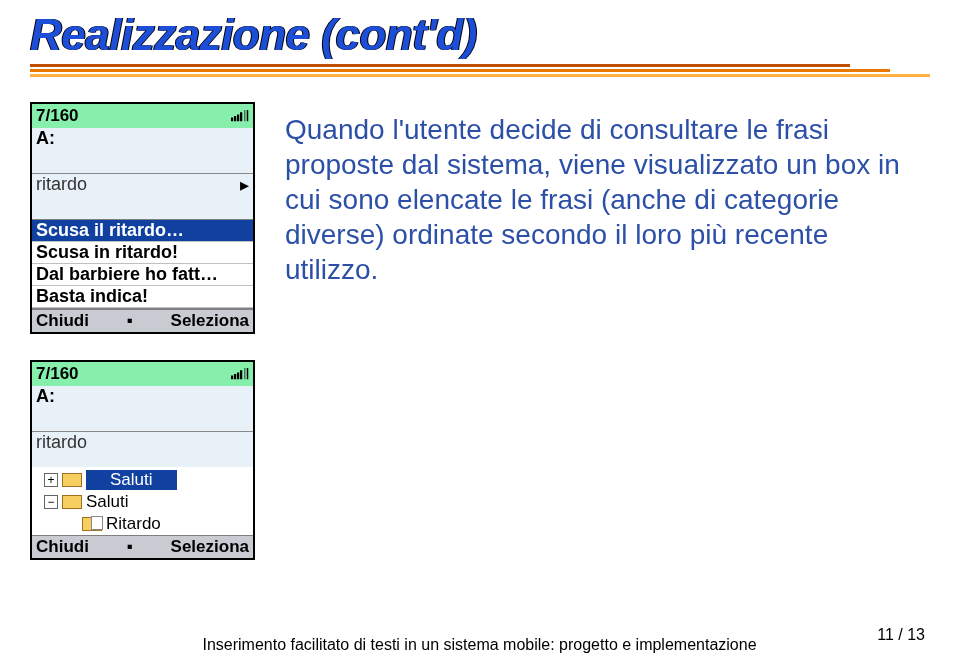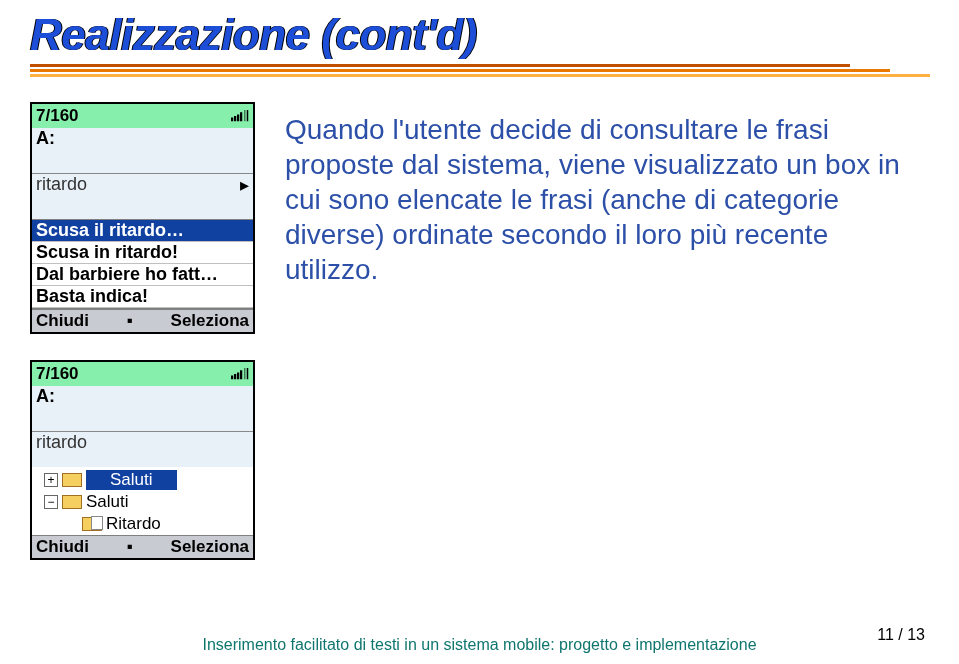--- a/index.html
+++ b/index.html
@@ -152,21 +152,21 @@
     content:"";position:absolute;right:-2px;top:-2px;width:10px;height:12px;background:#fff;border:1px solid #888;
   }
   .tree-label.sel { background:#1040a0;color:#fff;padding:0 24px;}
 
   .footer {
     position: absolute;
     bottom: 10px;
     left: 0; right: 0;
     text-align: center;
     font-size: 16px;
-    color: #0f766e;
+    color: #000000;
     font-family: Verdana, Arial, sans-serif;
   }
   .pagenum {
     position: absolute;
     right: 34px;
     bottom: 20px;
     color: #000;
     font-size: 16px;
   }
 

